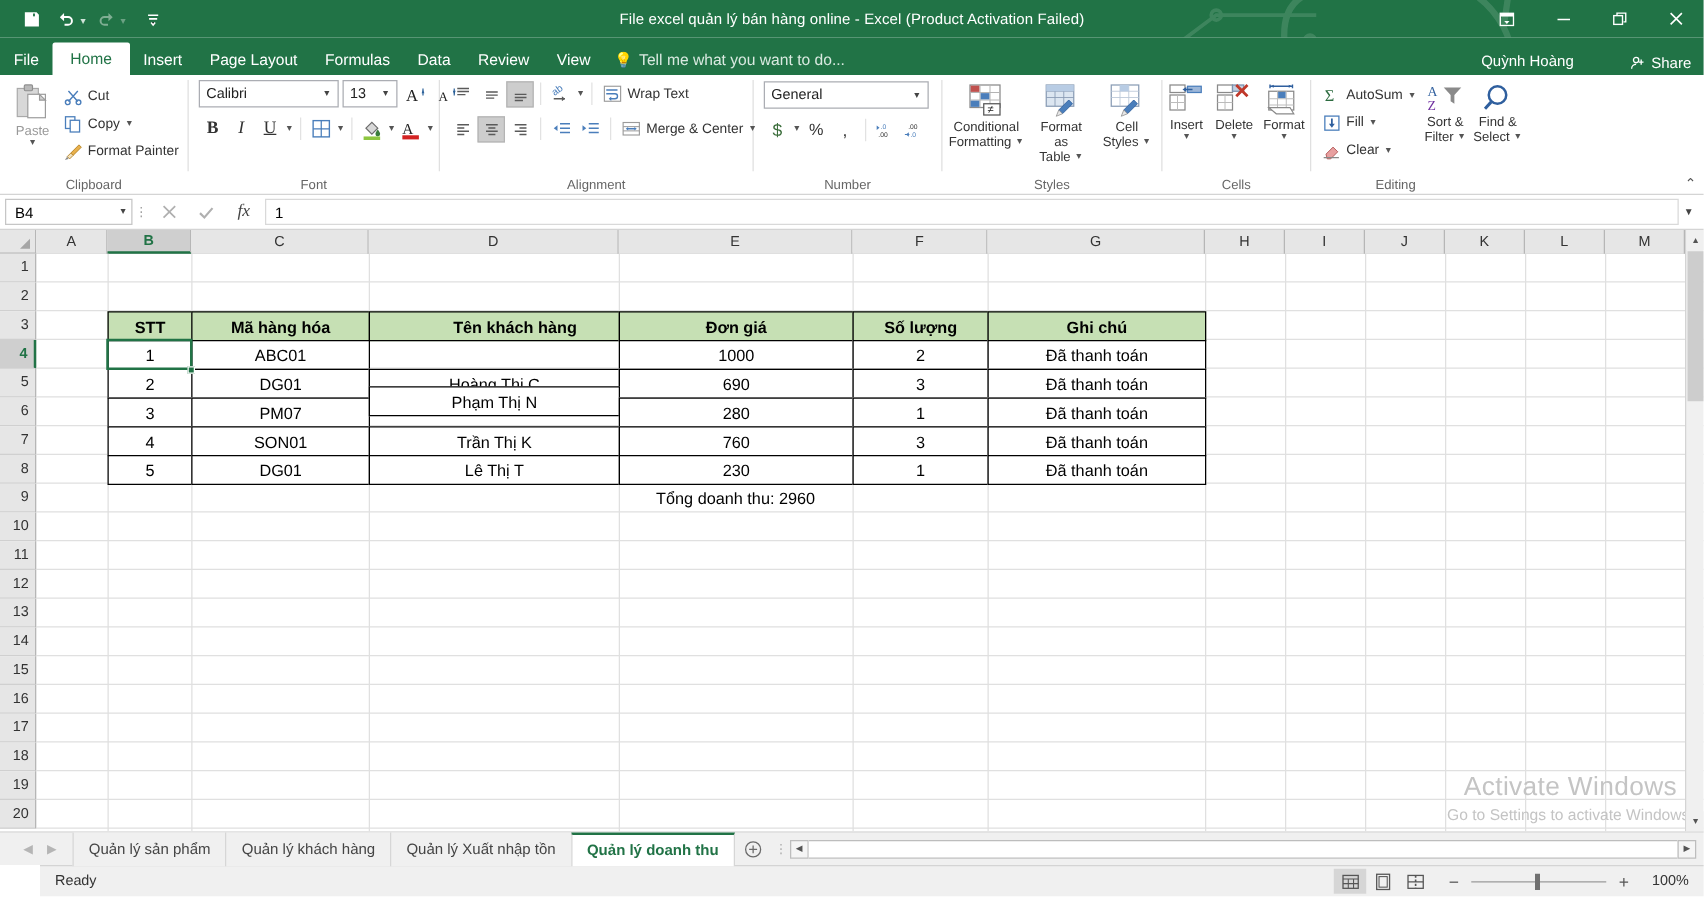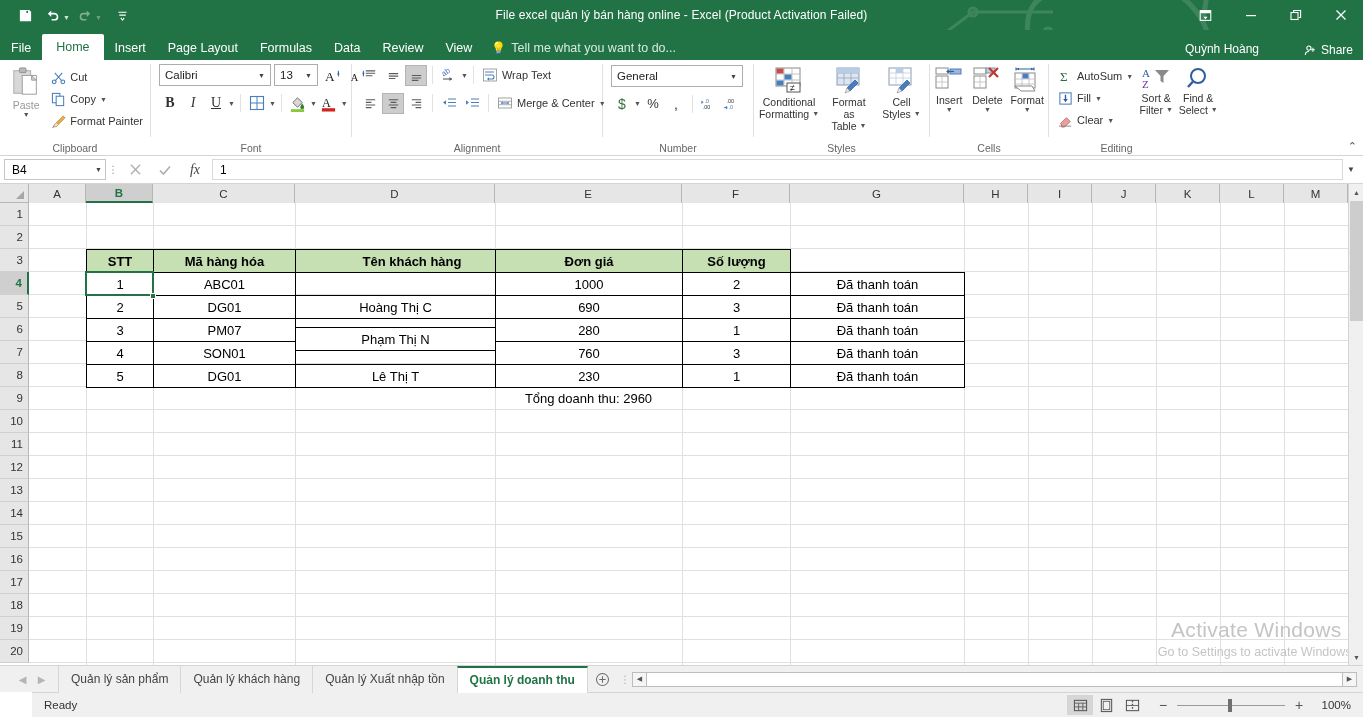--- a/index.html
+++ b/index.html
@@ -794,39 +794,41 @@
         <div class="gline-h" style="top: 367px;"></div>
         <div class="gline-h" style="top: 390px;"></div>
         <div class="gline-h" style="top: 413px;"></div>
         <div class="gline-h" style="top: 436px;"></div>
         <div class="gline-h" style="top: 459px;"></div>
         <div class="tcell hdr" style="left: 57px; top: 46px; width: 68px; height: 24px; background: rgb(198, 224, 180);">STT</div>
         <div class="tcell hdr" style="left: 124px; top: 46px; width: 143px; height: 24px; background: rgb(198, 224, 180);">Mã hàng hóa</div>
         <div class="tcell hdr" style="left: 266px; top: 46px; width: 201px; height: 24px; background: rgb(198, 224, 180); padding-left: 33px;">Tên khách hàng</div>
         <div class="tcell hdr" style="left: 466px; top: 46px; width: 188px; height: 24px; background: rgb(198, 224, 180);">Đơn giá</div>
         <div class="tcell hdr" style="left: 653px; top: 46px; width: 109px; height: 24px; background: rgb(198, 224, 180);">Số lượng</div>
+        <div class="tcell hdr" style="left: 761px; top: 46px; width: 175px; height: 24px; background: rgb(198, 224, 180);">Ghi chú</div>
         <div class="tcell" style="left: 57px; top: 69px; width: 68px; height: 24px;">1</div>
         <div class="tcell" style="left: 124px; top: 69px; width: 143px; height: 24px;">ABC01</div>
         <div class="tcell" style="left: 466px; top: 69px; width: 188px; height: 24px;">1000</div>
         <div class="tcell" style="left: 653px; top: 69px; width: 109px; height: 24px;">2</div>
         <div class="tcell" style="left: 761px; top: 69px; width: 175px; height: 24px;">Đã thanh toán</div>
         <div class="tcell" style="left: 57px; top: 92px; width: 68px; height: 24px;">2</div>
         <div class="tcell" style="left: 124px; top: 92px; width: 143px; height: 24px;">DG01</div>
         <div class="tcell" style="left: 266px; top: 92px; width: 201px; height: 24px;">Hoàng Thị C</div>
         <div class="tcell" style="left: 466px; top: 92px; width: 188px; height: 24px;">690</div>
         <div class="tcell" style="left: 653px; top: 92px; width: 109px; height: 24px;">3</div>
         <div class="tcell" style="left: 761px; top: 92px; width: 175px; height: 24px;">Đã thanh toán</div>
         <div class="tcell" style="left: 57px; top: 115px; width: 68px; height: 24px;">3</div>
         <div class="tcell" style="left: 124px; top: 115px; width: 143px; height: 24px;">PM07</div>
-        <div class="tcell" style="left: 266px; top: 124px; width: 201px; height: 24px;">Phạm Thị N</div>
+        <div class="tcell" style="left: 266px; top: 106px; width: 201px; height: 24px;">Phạm Thị N</div>
         <div class="tcell" style="left: 466px; top: 115px; width: 188px; height: 24px;">280</div>
         <div class="tcell" style="left: 653px; top: 115px; width: 109px; height: 24px;">1</div>
         <div class="tcell" style="left: 761px; top: 115px; width: 175px; height: 24px;">Đã thanh toán</div>
         <div class="tcell" style="left: 57px; top: 138px; width: 68px; height: 24px;">4</div>
         <div class="tcell" style="left: 124px; top: 138px; width: 143px; height: 24px;">SON01</div>
+        <div class="tcell" style="left: 266px; top: 138px; width: 201px; height: 24px;">Trần Thị K</div>
         <div class="tcell" style="left: 466px; top: 138px; width: 188px; height: 24px;">760</div>
         <div class="tcell" style="left: 653px; top: 138px; width: 109px; height: 24px;">3</div>
         <div class="tcell" style="left: 761px; top: 138px; width: 175px; height: 24px;">Đã thanh toán</div>
         <div class="tcell" style="left: 57px; top: 161px; width: 68px; height: 24px;">5</div>
         <div class="tcell" style="left: 124px; top: 161px; width: 143px; height: 24px;">DG01</div>
         <div class="tcell" style="left: 266px; top: 161px; width: 201px; height: 24px;">Lê Thị T</div>
         <div class="tcell" style="left: 466px; top: 161px; width: 188px; height: 24px;">230</div>
         <div class="tcell" style="left: 653px; top: 161px; width: 109px; height: 24px;">1</div>
         <div class="tcell" style="left: 761px; top: 161px; width: 175px; height: 24px;">Đã thanh toán</div>
         <div class="freecell" style="left: 466px; top: 184px; width: 187px; height: 23px;">Tổng doanh thu: 2960</div>

